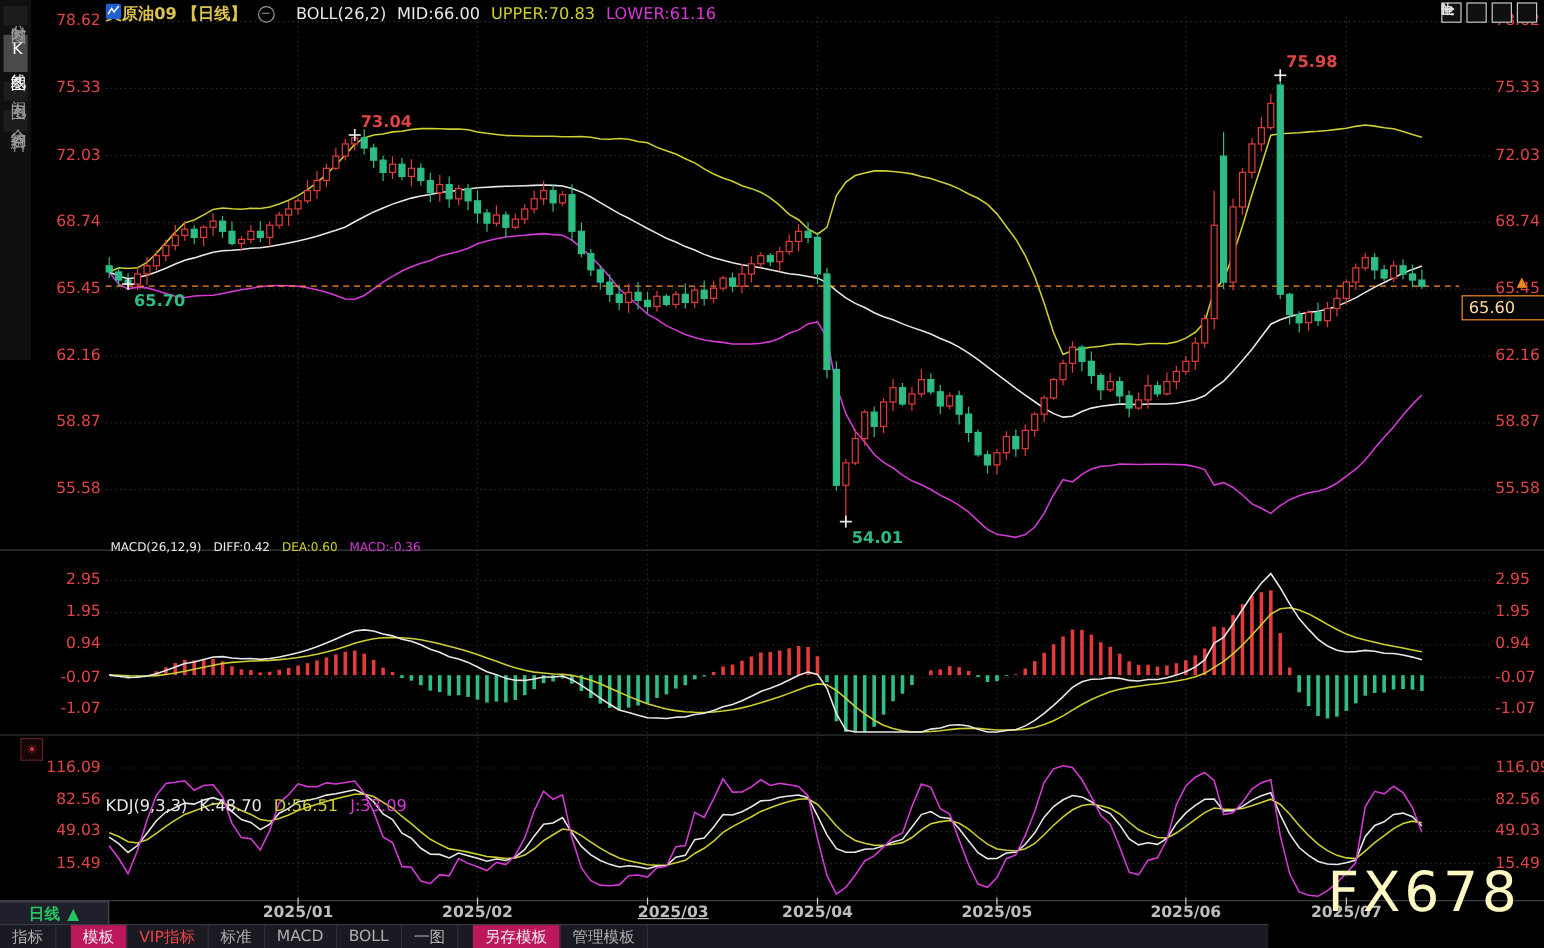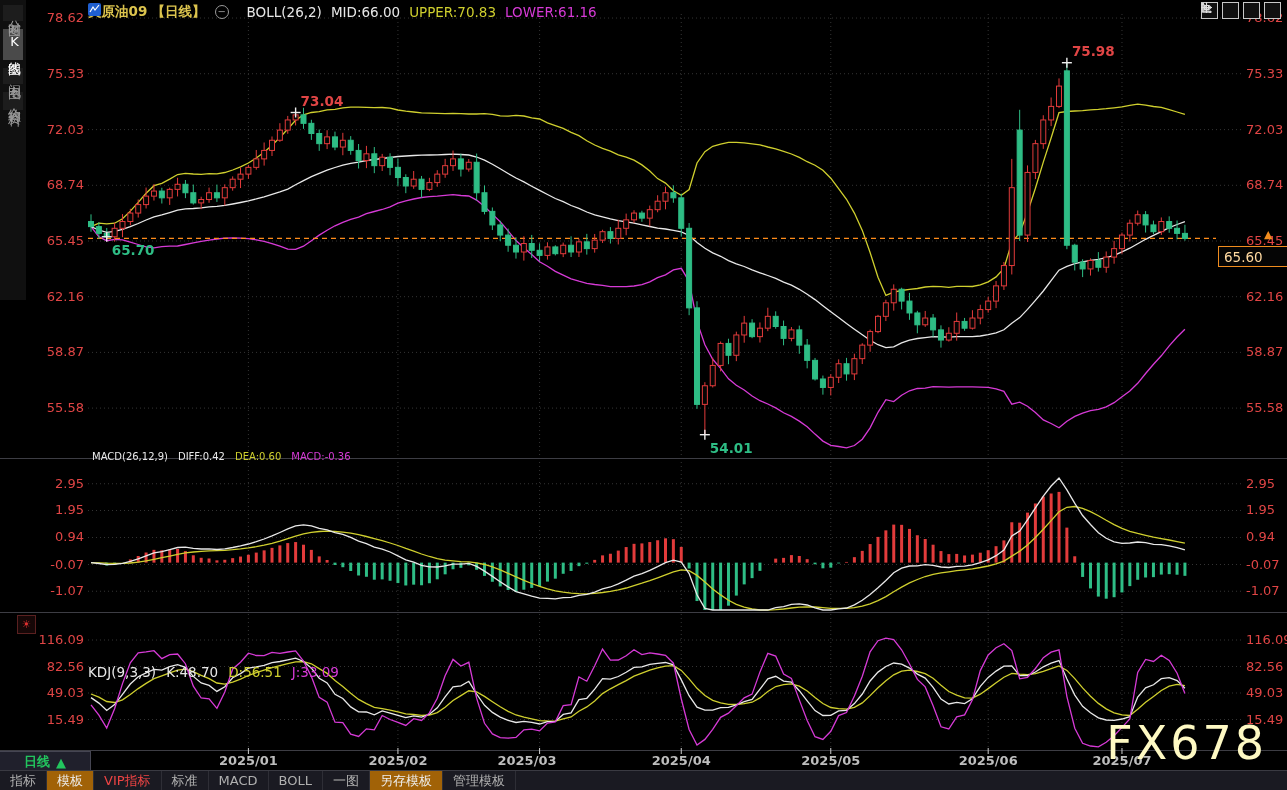--- a/index.html
+++ b/index.html
@@ -41,25 +41,25 @@
   #priceArrow{position:absolute;left:1264px;top:228px;color:#f08c1e;font-size:11px;z-index:5;}
   
   #periodBox{position:absolute;left:0;top:751px;width:90px;height:20px;background:#20202c;
              border-top:1px solid #454552;border-right:1px solid #454552;display:flex;gap:6px;
              align-items:center;justify-content:center;color:#22c55e;font-weight:bold;font-size:13px;
              z-index:4;cursor:pointer;}
   .datelab{position:absolute;top:753px;width:68px;text-align:center;color:#bdbdbd;font-size:13px;
            font-weight:bold;z-index:2;}
   #watermark{position:absolute;right:20px;top:716px;color:#fef9c3;font-size:46px;letter-spacing:3px;
              z-index:4;font-weight:500;}
-  #tabRow{position:absolute;left:0;bottom:0;width:1287px;height:19px;background:#1a1a22;
+  #tabRow{position:absolute;left:0;bottom:0;width:1057px;height:19px;background:#1a1a22;
           border-top:1px solid #3a3a42;display:flex;align-items:center;font-size:13px;z-index:5;}
   .tab{padding:0 10px;height:19px;display:flex;align-items:center;color:#b0b0b0;cursor:pointer;
        border-right:1px solid #2e2e36;white-space:nowrap;}
-  .tab.active{background:#a16207;color:#ededed;}
+  .tab.active{background:#be185d;color:#ededed;margin-left:12px;}
   .tab.vip{color:#ef4444;}
 </style>
 </head>
 <body>
 
 <div id="app">
 
   <div>
     <svg id="plot" width="1287" height="790">
         <line x1="248.4" y1="14" x2="248.4" y2="748" stroke="#343434" stroke-dasharray="1 3"></line>
@@ -616,21 +616,21 @@
       <span class="axlab left" style="top: 632.002px;">116.09</span>
       <span class="axlab right" style="top: 632.002px;">116.09</span>
       <span class="axlab left" style="top: 658.501px;">82.56</span>
       <span class="axlab right" style="top: 658.501px;">82.56</span>
       <span class="axlab left" style="top: 685px;">49.03</span>
       <span class="axlab right" style="top: 685px;">49.03</span>
       <span class="axlab left" style="top: 711.507px;">15.49</span>
       <span class="axlab right" style="top: 711.507px;">15.49</span>
       <span class="datelab" style="left: 214.4px;">2025/01</span>
       <span class="datelab" style="left: 363.93px;">2025/02</span>
-      <span class="datelab" style="left: 493px;">2025/03</span>
+      <span class="datelab" style="left: 527px; text-decoration: underline;">2025/03</span>
       <span class="datelab" style="left: 647.25px;">2025/04</span>
       <span class="datelab" style="left: 796.78px;">2025/05</span>
       <span class="datelab" style="left: 954.18px;">2025/06</span>
       <span class="datelab" style="left: 1087.97px;">2025/07</span>
     </div>
 
   <div id="macdHeader">
     <span class="white">MACD(26,12,9)</span>
     <span class="white">DIFF:0.42</span>
     <span class="yellow">DEA:0.60</span>

